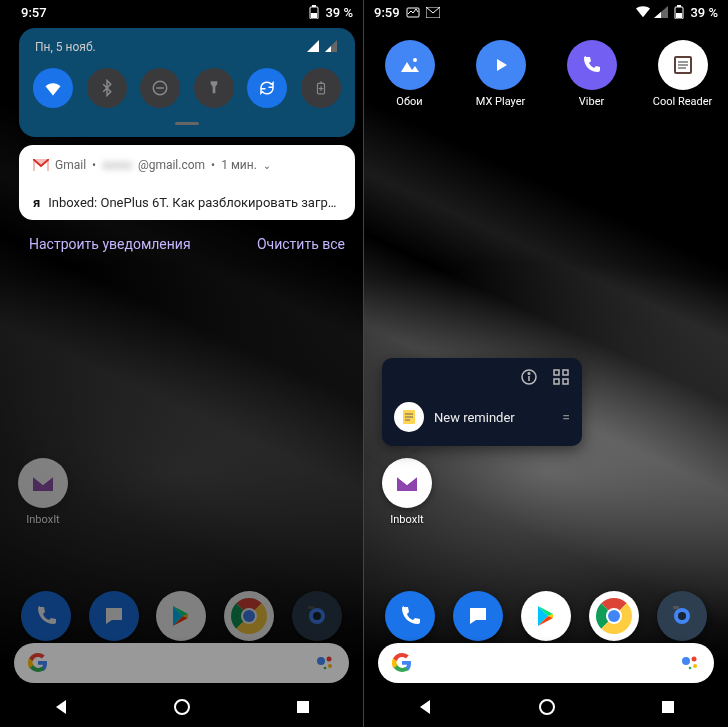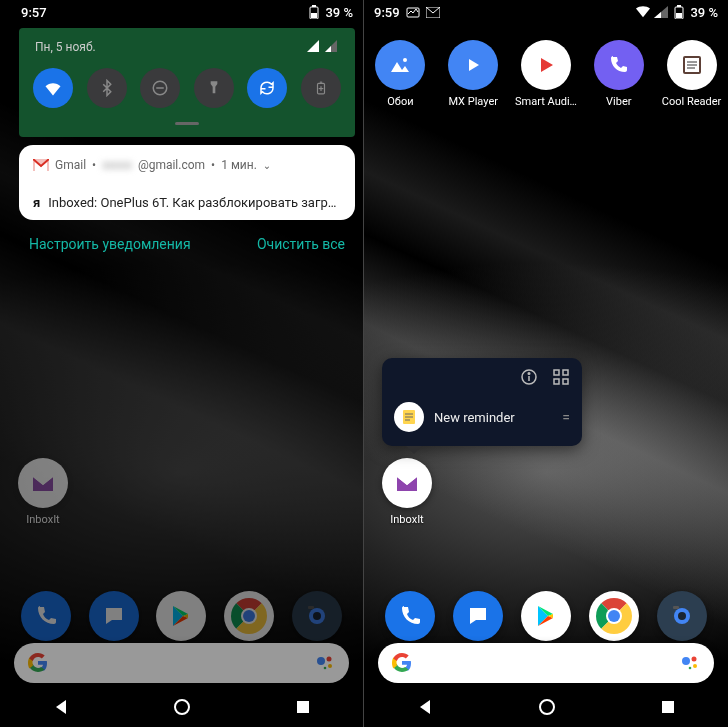--- a/index.html
+++ b/index.html
@@ -25,21 +25,21 @@
     position: relative; z-index: 5;
     height: 24px; display: flex; align-items: center; justify-content: space-between;
     padding: 0 10px; color: #fff; font-size: 13px; font-weight: 500;
   }
   .status-right { display: flex; align-items: center; gap: 4px; }
   .status-icon { width: 14px; height: 14px; display: inline-flex; align-items: center; justify-content: center; }
   
   
   .qs-panel {
     position: relative; z-index: 4; margin: 4px 8px 0;
-    background: #14532d; border-radius: 4px; padding: 10px 14px 12px;
+    background: #0c4a6e; border-radius: 16px; padding: 10px 14px 12px;
   }
   .qs-header { display: flex; justify-content: space-between; color: #ccc; font-size: 12px; padding: 2px 2px 10px; }
   .qs-toggles { display: flex; justify-content: space-between; padding: 4px 0; }
   .qs-toggle {
     width: 40px; height: 40px; border-radius: 50%;
     background: #3a3a3c; display: flex; align-items: center; justify-content: center;
     color: #888;
   }
   .qs-toggle.active { background: #1a73e8; color: #fff; }
   .qs-handle { width: 24px; height: 3px; background: #666; border-radius: 2px; margin: 10px auto 0; }
@@ -50,21 +50,21 @@
     background: #fff; border-radius: 14px; padding: 12px 14px 10px; color: #333;
   }
   .notif-head { display: flex; align-items: center; gap: 6px; font-size: 12px; color: #666; margin-bottom: 22px; }
   .notif-body { display: flex; gap: 8px; font-size: 13px; }
   .notif-sender { font-weight: 700; color: #111; }
   .notif-subject { color: #222; white-space: nowrap; overflow: hidden; text-overflow: ellipsis; }
   
   
   .notif-actions {
     position: relative; z-index: 4; margin: 10px 10px 0;
-    display: flex; justify-content: space-between; color: #14b8a6; font-size: 14px; padding: 6px 8px 10px;
+    display: flex; justify-content: space-between; color: #c4b5fd; font-size: 14px; padding: 6px 8px 10px;
   }
   
   
   .app-row { position: absolute; left: 0; right: 0; display: flex; justify-content: space-around; z-index: 2; }
   .app-row.top { top: 40px; text-align: center; }
   .app { display: flex; flex-direction: column; align-items: center; width: 66px; }
   .app-icon {
     width: 50px; height: 50px; border-radius: 50%; background: #4285f4;
     display: flex; align-items: center; justify-content: center; font-size: 22px; color: #fff;
     box-shadow: 0 2px 6px rgba(0,0,0,.4);
@@ -382,28 +382,20 @@
       </div>
     <div class="app">
         <div class="app-icon ic-mx">
           <svg width="22" height="22" viewBox="0 0 22 22" fill="#fff">
             <path d="M7 5v12l10-6z"></path>
           </svg>
         </div>
         <span class="app-label">MX Player</span>
       </div>
     <div class="app">
-        <div class="app-icon ic-smart">
-          <svg width="26" height="26" viewBox="0 0 26 26">
-            <path d="M8 6v14l12-7z" fill="#e53935"></path>
-          </svg>
-        </div>
-        <span class="app-label">Smart Audi…</span>
-      </div>
-    <div class="app">
         <div class="app-icon ic-viber">
           <svg width="24" height="24" viewBox="0 0 24 24" fill="#fff">
             <path d="M6 3c-1 0-2 1-2 2 0 8 6 14 14 14 1 0 2-1 2-2v-3l-4-1-2 2c-2-1-4-3-5-5l2-2-1-4H6z"></path>
           </svg>
         </div>
         <span class="app-label">Viber</span>
       </div>
     <div class="app">
         <div class="app-icon ic-cool">
           <svg width="30" height="30" viewBox="0 0 30 30">

